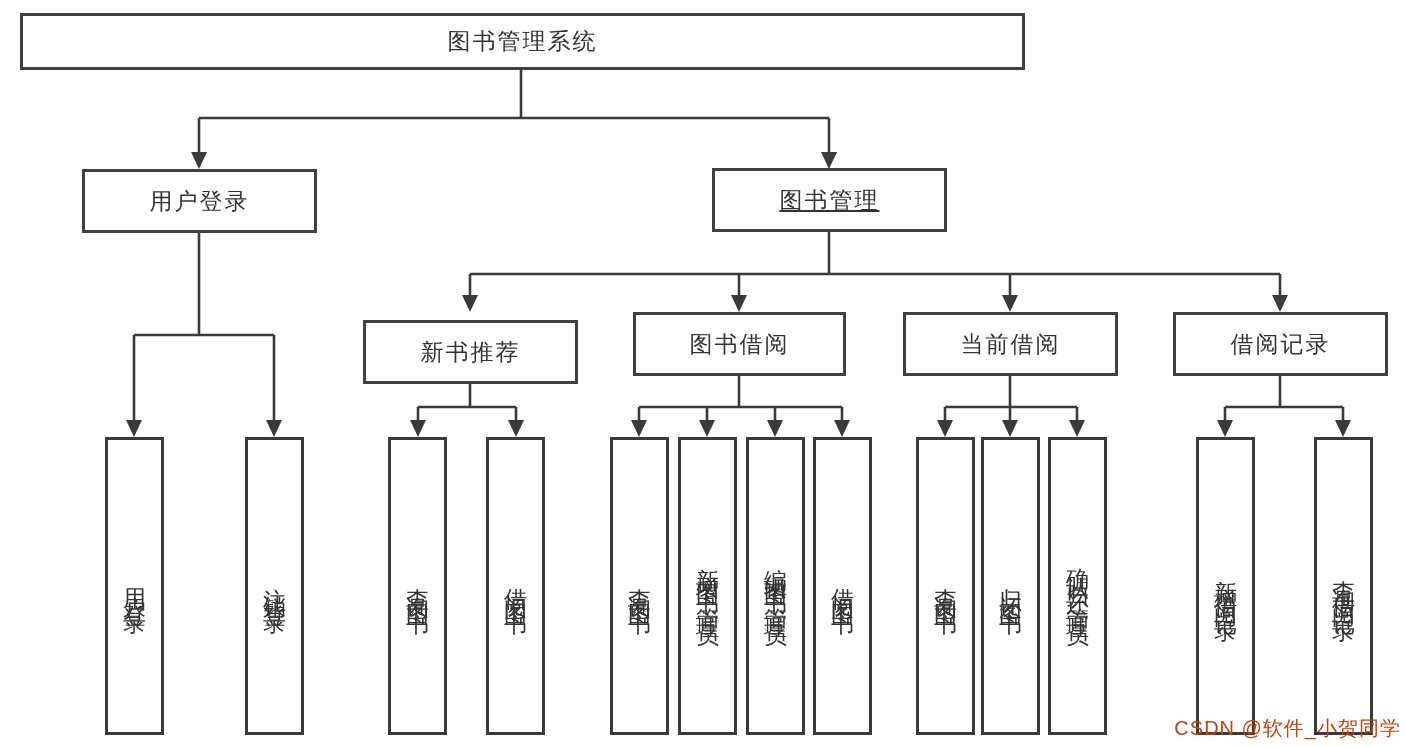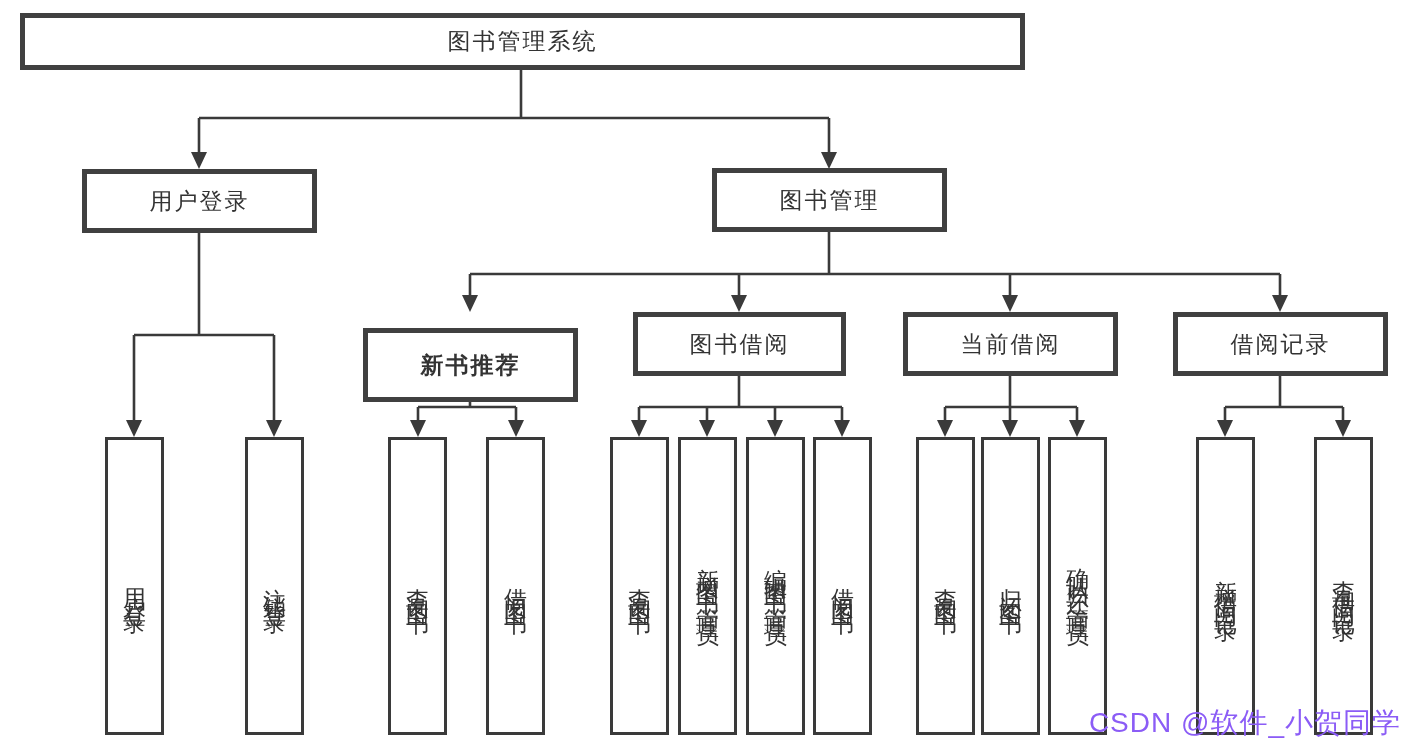--- a/index.html
+++ b/index.html
@@ -9,21 +9,21 @@
     background:#ffffff;
     font-family:"Liberation Sans","DejaVu Sans",sans-serif;
     overflow:hidden;
   }
   svg.connectors{
     position:absolute;left:0;top:0;width:1405px;height:747px;
   }
   .box{
     position:absolute;
     box-sizing:border-box;
-    border:5px solid #404040;
+    border:3px solid #404040;
     background:#ffffff;
     display:flex;align-items:center;justify-content:center;
     color:#333333;
     font-size:23px;
     letter-spacing:2px;
     white-space:nowrap;
   }
   .leaf{
     position:absolute;
     box-sizing:border-box;
@@ -36,22 +36,22 @@
   }
   .leaf .vtext{
     writing-mode:vertical-rl;
     text-orientation:mixed;
     letter-spacing:8px;
     line-height:1;
   }
   .watermark{
     position:absolute;
     right:4px;bottom:5px;
-    font-size:28px;
-    color:#8b5cf6;
+    font-size:20px;
+    color:#c2410c;
     letter-spacing:1px;
     z-index:5;
     margin-top:43px;
   }
 </style>
 </head>
 <body>
 
 <div class="canvas">
 
@@ -80,23 +80,23 @@
              M937 420 L953 420 L945 437 Z
              M1002 420 L1018 420 L1010 437 Z
              M1069 420 L1085 420 L1077 437 Z
              M1217 420 L1233 420 L1225 437 Z
              M1335 420 L1351 420 L1343 437 Z"></path>
   </svg>
 
   <div class="box" style="left:20px;top:13px;width:1005px;height:57px;">图书管理系统</div>
 
   <div class="box" style="left:82px;top:169px;width:235px;height:64px;">用户登录</div>
-  <div class="box" style="left:712px;top:168px;width:235px;height:64px;">图书管理</div>
+  <div class="box" style="left:712px;top:168px;width:235px;height:64px;text-decoration:underline;">图书管理</div>
 
-  <div class="box" style="left:363px;top:328px;width:215px;height:74px;font-weight:bold;">新书推荐</div>
+  <div class="box" style="left:363px;top:320px;width:215px;height:64px;">新书推荐</div>
   <div class="box" style="left:633px;top:312px;width:213px;height:64px;font-family:Liberation Mono, monospace;">图书借阅</div>
   <div class="box" style="left:903px;top:312px;width:215px;height:64px;font-family:Liberation Serif, serif;">当前借阅</div>
   <div class="box" style="left:1173px;top:312px;width:215px;height:64px;">借阅记录</div>
 
   <div class="leaf" style="left:105px;">
     <span class="vtext">用户登录</span>
   </div>
   <div class="leaf" style="left:245px;">
     <span class="vtext">注销登录</span>
   </div>

